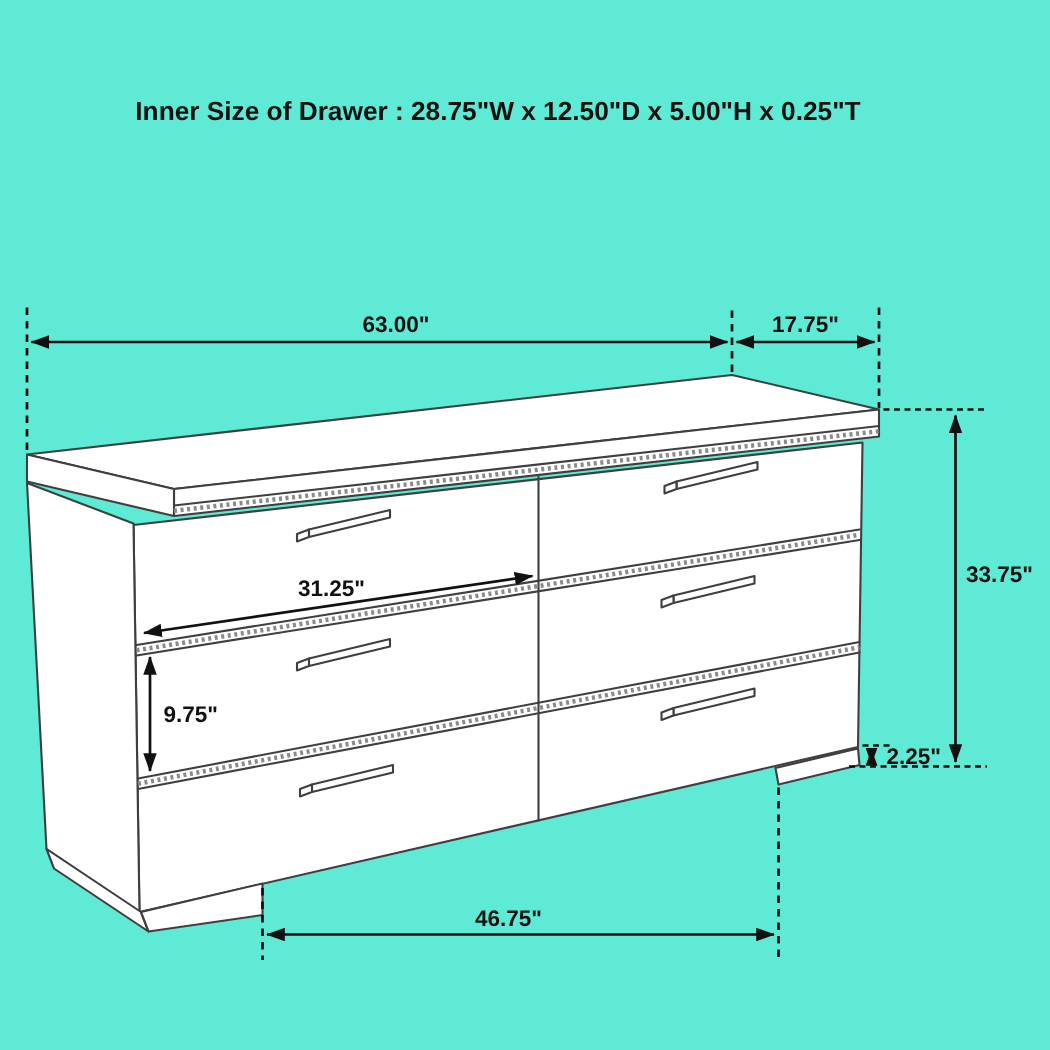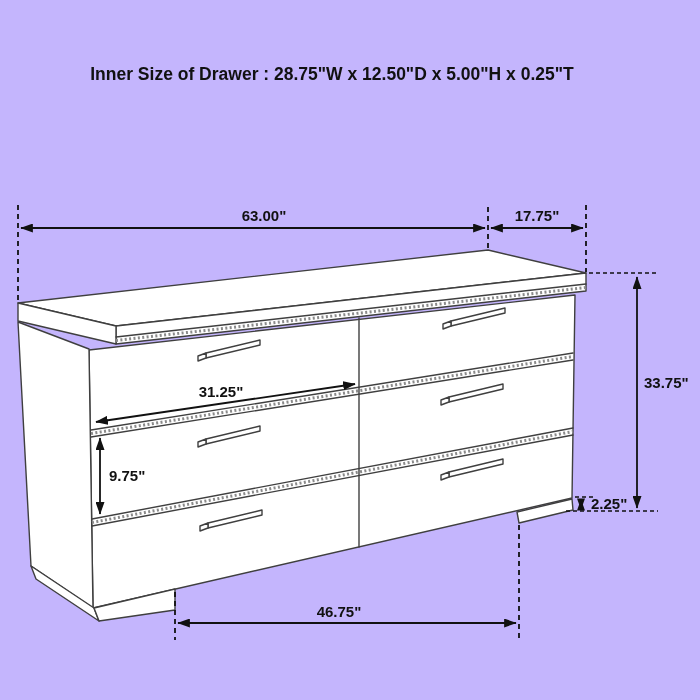--- a/index.html
+++ b/index.html
@@ -7,21 +7,21 @@
     padding: 0;
     background: #ffffff;
     width: 700px;
     height: 700px;
     font-family: "Liberation Sans", sans-serif;
   }
   .canvas {
     position: relative;
     width: 700px;
     height: 700px;
-    background: #c4b5fd;
+    background: #5eead4;
     overflow: hidden;
   }
   svg { display: block; }
   .struct {
     fill: #ffffff;
     stroke: #3f3f3f;
     stroke-width: 1.4;
     stroke-linejoin: round;
   }
   .sline {

